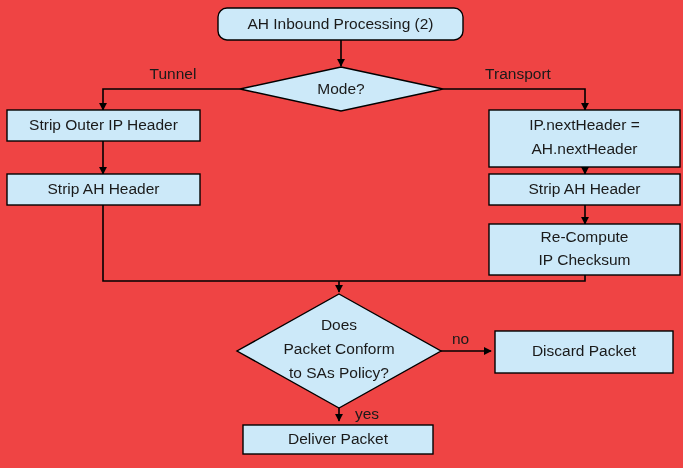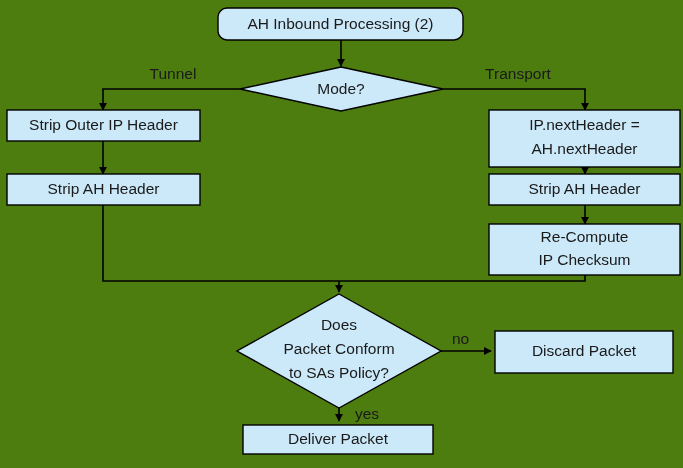--- a/index.html
+++ b/index.html
@@ -8,21 +8,21 @@
     padding: 0;
     background: #ffffff;
   }
   body {
     font-family: "Liberation Sans", sans-serif;
   }
   #diagram-root {
     position: relative;
     width: 683px;
     height: 468px;
-    background: #4d7c0f;
+    background: #ef4444;
     overflow: hidden;
   }
   #flow-svg {
     position: absolute;
     top: 0;
     left: 0;
     width: 683px;
     height: 468px;
   }
   .node-text {

